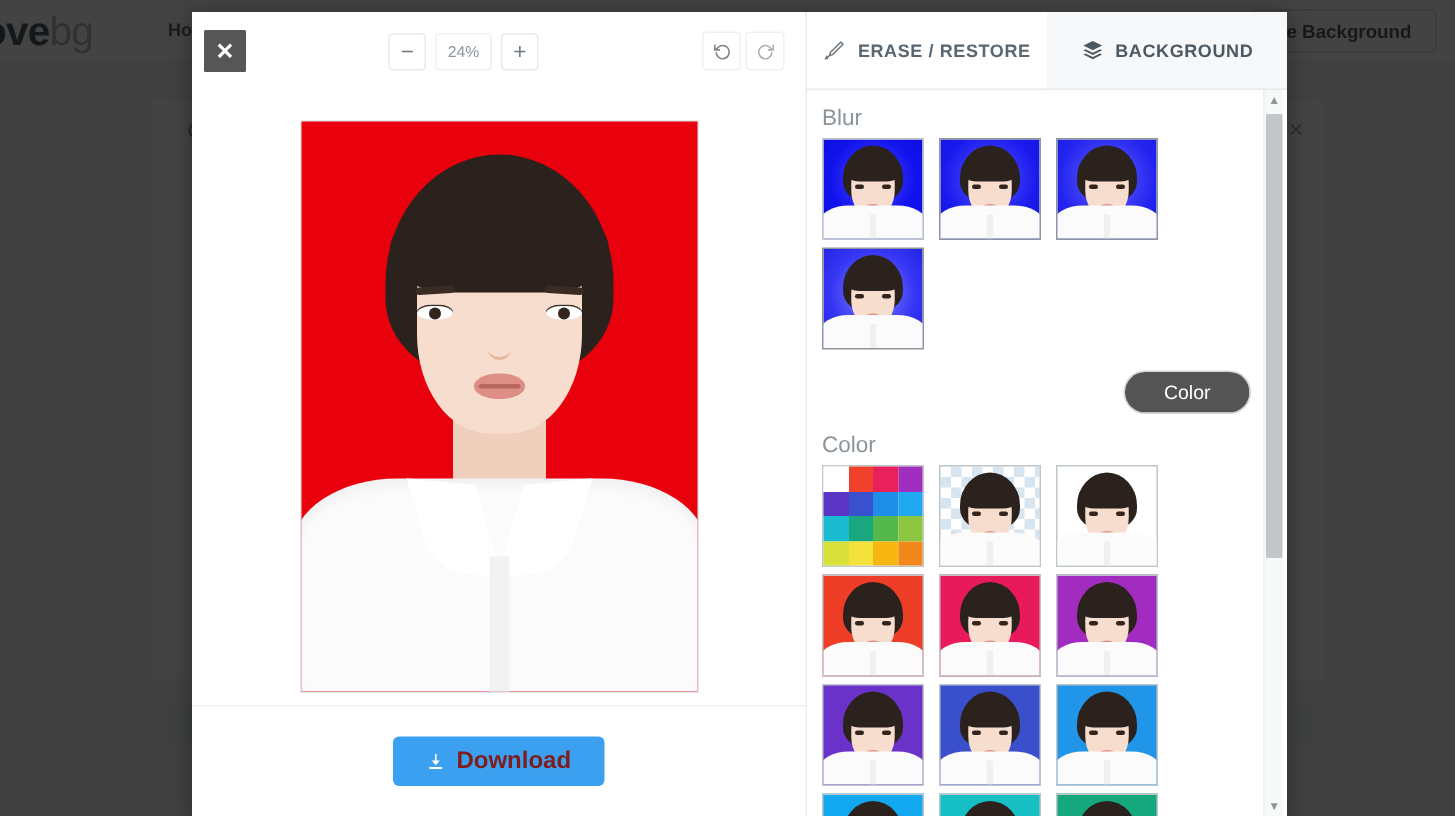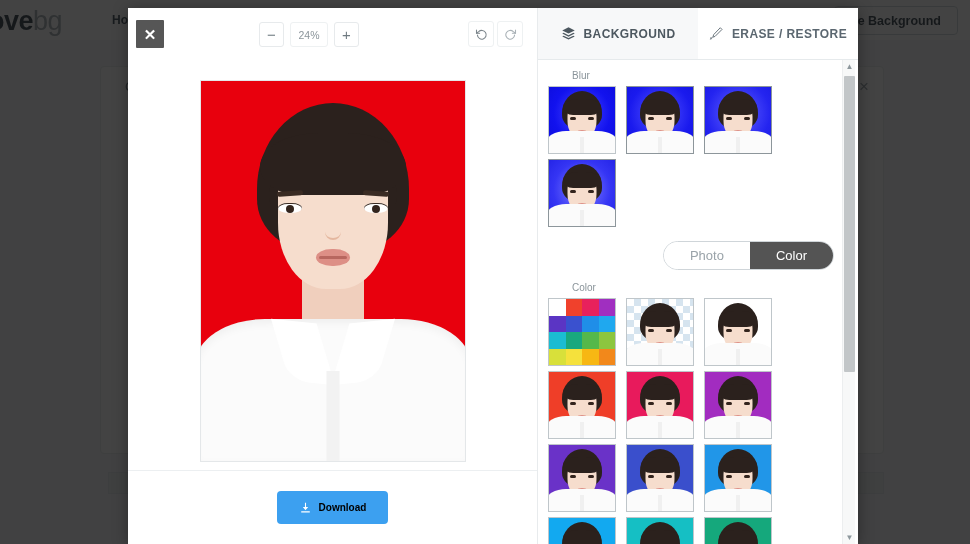--- a/index.html
+++ b/index.html
@@ -215,24 +215,24 @@
     width: 13px; height: 92px; background: #f2f2f2;
   }
 
   .download-bar {
     flex: 0 0 74px;
     display: flex; align-items: center; justify-content: center;
     border-top: 1px solid #eceff1;
   }
   .download-btn {
     height: 33px; padding: 0 22px;
-    background: #3ca0f0; color: #000000;
+    background: #3ca0f0; color: #7f1d1d;
     border-radius: 4px;
     display: flex; align-items: center; gap: 7px;
-    font-size: 10px; font-weight: 700;
+    font-size: 16px; font-weight: 700;
     cursor: pointer;
   }
   .dl-ico { display: block; }
 
   
   .panel {
     position: relative;
     width: 320px; height: 100%;
     background: #ffffff;
     display: flex; flex-direction: column;
@@ -254,21 +254,21 @@
   .tab.inactive { background: #ffffff; }
   .tab svg { display: block; }
 
   .panel-scroll {
     position: relative;
     flex: 1 1 auto;
     overflow: hidden;
     padding: 10px 12px 0 10px;
   }
   .sec-label {
-    font-size: 10px; color: #8a949a; margin-bottom: 5px; margin-left: 24px;
+    font-size: 15px; color: #8a949a; margin-bottom: 5px;
   }
   .thumb-grid {
     display: grid;
     grid-template-columns: repeat(3, 68px);
     gap: 5px 10px;
   }
   .thumb {
     width: 68px; height: 68px;
     border: 1px solid #bfc6ca;
     position: relative; overflow: hidden;
@@ -442,35 +442,35 @@
           <rect x="4" y="19" width="16" height="2.4" rx="0.6"></rect>
         </svg>
         <span>Download</span>
       </div>
     </div>
   </div>
 
   <div class="panel">
 
     <div class="tabs">
+      <div class="tab inactive">
+        <svg width="15" height="15" viewBox="0 0 24 24" fill="none" stroke="#6a757d" stroke-width="1.6" stroke-linecap="round" stroke-linejoin="round">
+          <path d="M18.5 3.2 20.8 5.5 9.6 16.7l-3.4 1.1 1.1-3.4z"></path>
+          <path d="M5.2 18.8c-.7 1.6-2 2.2-3.2 2.2 1.1-.6 1.2-1.6 1.3-2.6"></path>
+        </svg>
+        <span>ERASE / RESTORE</span>
+      </div>
       <div class="tab active">
         <svg width="15" height="15" viewBox="0 0 24 24" fill="#4d5860">
           <path d="M12 2 2 7l10 5 10-5z"></path>
           <path d="M2 12l10 5 10-5-2.2-1.1L12 14.7 4.2 10.9z"></path>
           <path d="M2 16.6l10 5 10-5-2.2-1.1L12 19.3 4.2 15.5z"></path>
         </svg>
         <span>BACKGROUND</span>
       </div>
-      <div class="tab inactive">
-        <svg width="15" height="15" viewBox="0 0 24 24" fill="none" stroke="#6a757d" stroke-width="1.6" stroke-linecap="round" stroke-linejoin="round">
-          <path d="M18.5 3.2 20.8 5.5 9.6 16.7l-3.4 1.1 1.1-3.4z"></path>
-          <path d="M5.2 18.8c-.7 1.6-2 2.2-3.2 2.2 1.1-.6 1.2-1.6 1.3-2.6"></path>
-        </svg>
-        <span>ERASE / RESTORE</span>
-      </div>
     </div>
 
     <div class="panel-scroll">
 
       <div class="sec-label">Blur</div>
       <div class="thumb-grid">
         <div class="thumb" style="background:radial-gradient(circle at 50% 40%, #4a4aff 0%, #1212ee 55%, #0b0bd8 100%);">
           <div class="mini">
             <div class="m-hair"></div>
               <div class="m-face"></div>
@@ -523,21 +523,20 @@
             <div class="m-neck"></div>
               <div class="m-shirt">
                 <div class="m-placket"></div>
               </div>
           </div>
         </div>
       </div>
 
       <div class="toggle-row">
         <div class="toggle">
-          <div class="opt off">Photo</div>
           <div class="opt on">Color</div>
         </div>
       </div>
 
       <div class="sec-label">Color</div>
       <div class="thumb-grid">
 
         <div class="palette">
           <i style="background:#ffffff"></i>
             <i style="background:#f0412c"></i>

